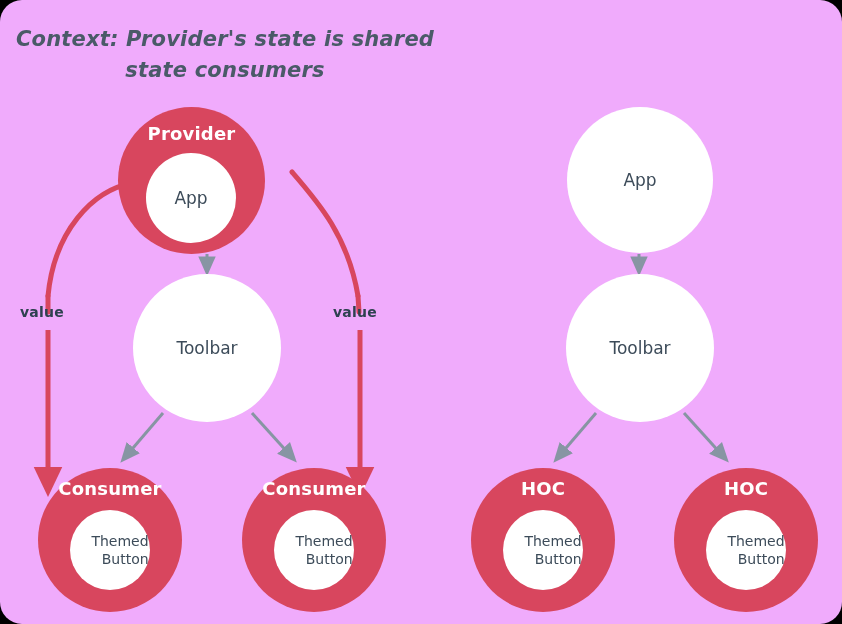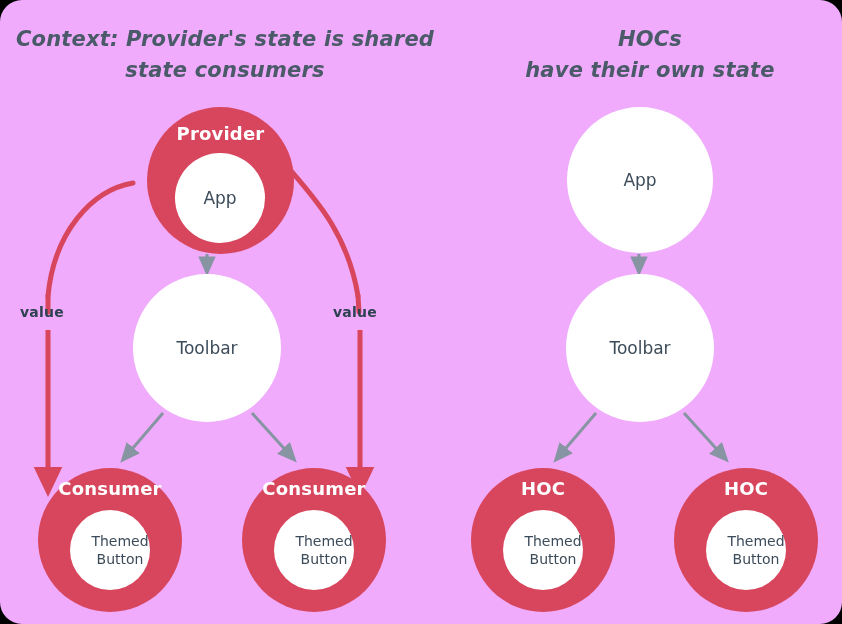--- a/index.html
+++ b/index.html
@@ -66,21 +66,21 @@
   }
   .inner {
     position: absolute;
     border-radius: 50%;
     background: #ffffff;
     display: flex;
     align-items: center;
     justify-content: center;
   }
   .inner-text, .plain-text {
-    text-align: center;
+    text-align: right;
     color: #3c4b59;
     font-size: 17px;
     line-height: 21px;
     font-weight: normal;
   }
   .plain-center {
     position: absolute;
     left: 0;
     top: 0;
     width: 100%;
@@ -154,26 +154,22 @@
     <g>
       <line x1="684" y1="413" x2="722" y2="455" stroke="#8795a3" stroke-width="3" marker-end="url(#grayhead)"></line>
     </g>
   </svg>
 
   <div class="panel-title" id="title-left">
     <div>Context: Provider's state is shared</div>
     <div>state consumers</div>
   </div>
 
-  <div class="panel-title" id="title-right">
-    <div>HOCs</div>
-    <div>have their own state</div>
-  </div>
-
-  <div class="node wrapper" style="left:147px; top:107px; width:147px; height:147px;">
+
+  <div class="node wrapper" style="left:118px; top:107px; width:147px; height:147px;">
     <div class="node-label" style="top:16px;">Provider</div>
     <div class="inner" style="left:28px; top:46px; width:90px; height:90px;">
       <div class="inner-text">App</div>
     </div>
   </div>
 
   <div class="node plain" style="left:133px; top:274px; width:148px; height:148px;">
     <div class="plain-center">
       <div class="plain-text">Toolbar</div>
     </div>

